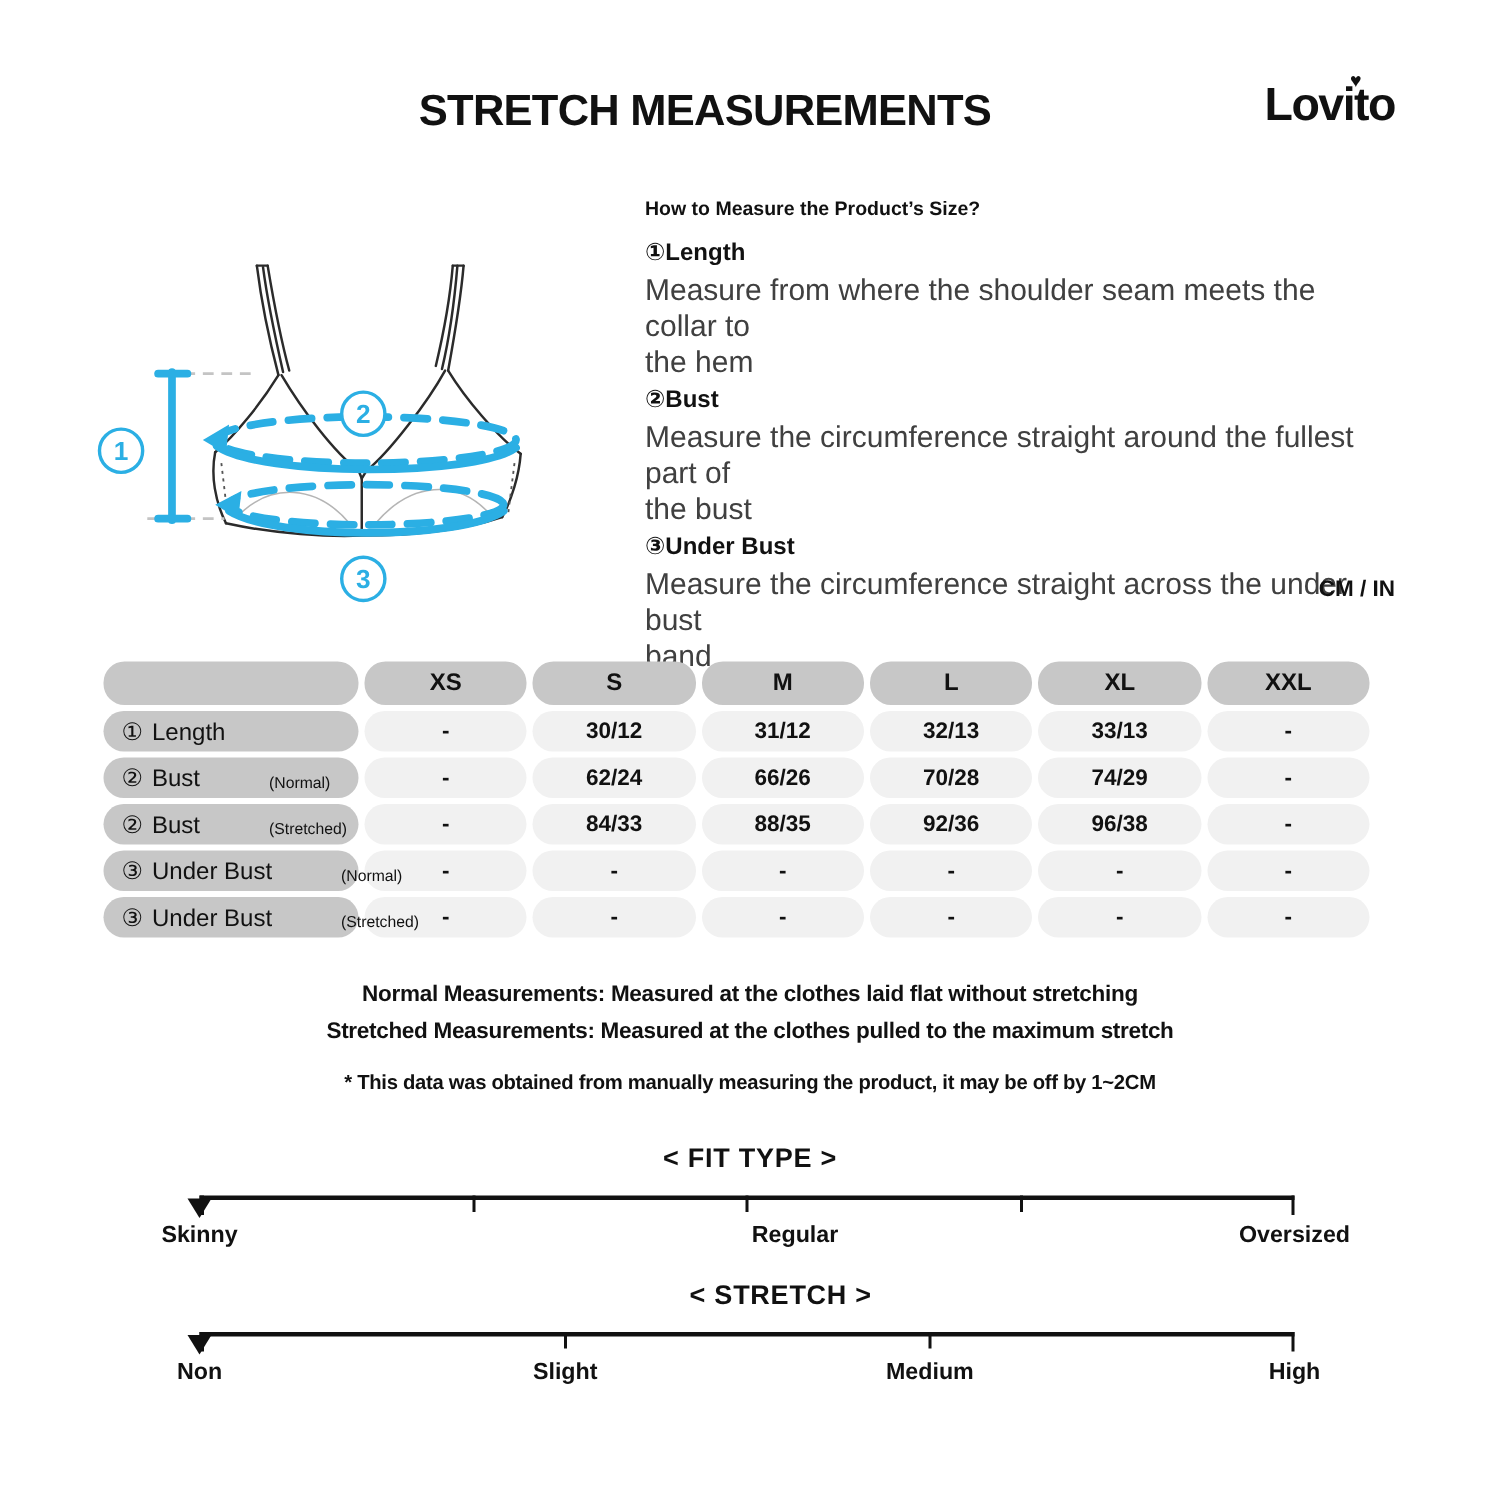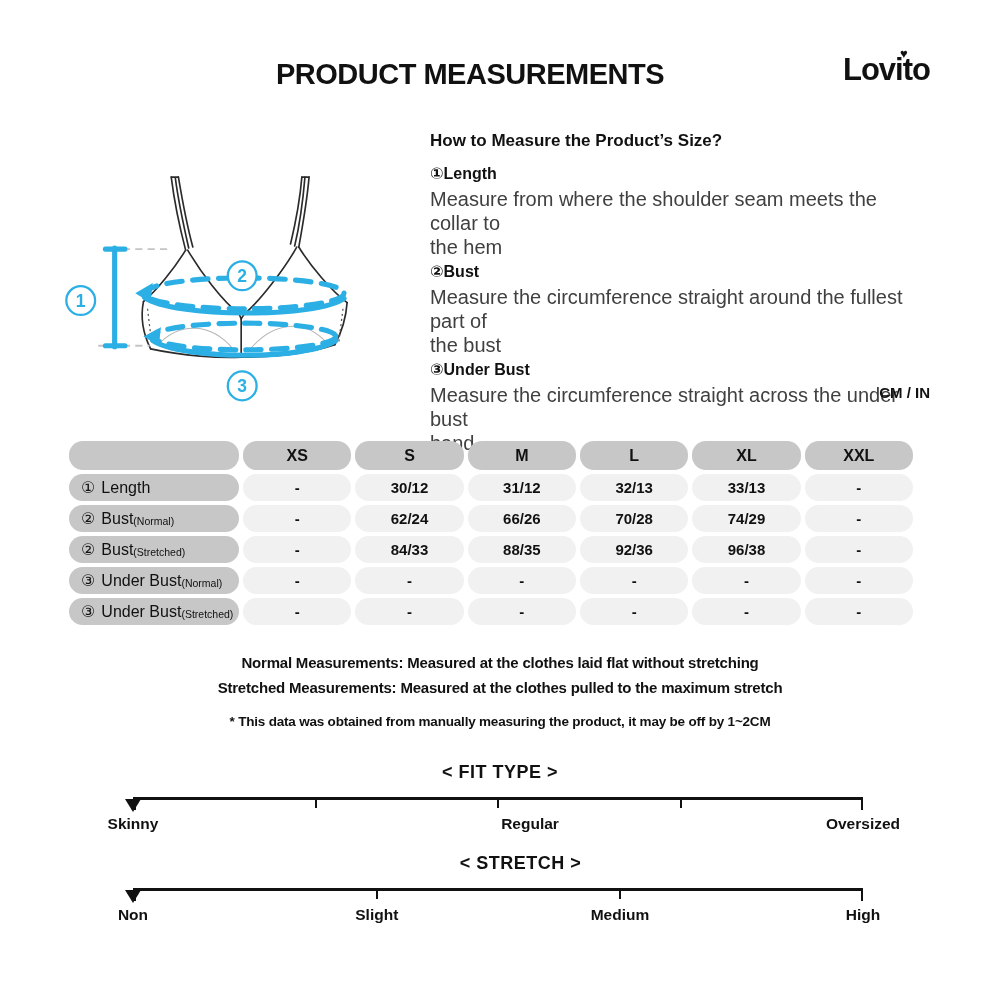--- a/index.html
+++ b/index.html
@@ -13,41 +13,41 @@
     font-size:29px;font-weight:bold;letter-spacing:-0.5px;
   }
   .logo{
     position:absolute;top:52px;right:70px;font-size:31px;font-weight:bold;
     letter-spacing:-1px;
   }
   .logo-heart{position:absolute;left:57px;top:-6px;font-size:13px;}
   .logo-heart::after{content:"\2665";}
   
   .guide{position:absolute;left:430px;top:131px;width:500px;}
-  .guide-heading{font-size:17px;font-weight:bold;margin-bottom:10px;}
+  .guide-heading{font-size:13px;font-weight:bold;margin-bottom:10px;}
   .guide-item-name{font-size:16px;font-weight:bold;line-height:26px;}
   .guide-item-desc{font-size:20px;color:#404040;line-height:24px;}
   
   .diagram{position:absolute;left:55px;top:148px;}
   
   .unit-label{position:absolute;top:384px;right:70px;font-size:15px;font-weight:bold;}
   .size-table{
     position:absolute;left:65px;top:437px;width:852px;
     border-collapse:separate;border-spacing:4px 4px;table-layout:fixed;
   }
   .size-table col.c0{width:170px;}
   .size-table th,.size-table td{padding:0;height:27px;text-align:center;vertical-align:middle;border-radius:14px;}
   .size-table th{background:#c7c7c7;font-size:16px;font-weight:bold;height:29px;}
   .size-table td.rowlabel{
     background:#c7c7c7;text-align:left;padding-left:12px;font-size:16px;font-weight:normal;
     white-space:nowrap;
   }
   .size-table td.val{background:#f1f1f1;font-size:15px;font-weight:bold;}
   .rownum{margin-right:6px;}
-  .sub{font-size:10.5px;position:relative;top:1px;}
+  .sub{font-size:10.5px;position:relative;top:1px;padding-left:46px;}
   
   .notes{position:absolute;top:650px;left:0;right:0;text-align:center;
     font-size:15px;font-weight:bold;line-height:25px;letter-spacing:-0.2px;}
   .disclaimer{position:absolute;top:714px;left:0;right:0;text-align:center;
     font-size:13.5px;font-weight:bold;letter-spacing:-0.2px;}
   
   .scale-title{position:absolute;left:0;right:0;text-align:center;
     font-size:18px;font-weight:bold;letter-spacing:0.5px;}
   .ruler{position:absolute;left:133px;width:730px;height:14px;}
   .rline{position:absolute;left:0;right:0;top:0;height:3px;background:#111;}
@@ -57,21 +57,21 @@
   .cap.left{left:0;}
   .tri{position:absolute;left:0;top:2px;transform:translateX(-50%);
     width:0;height:0;border-left:8px solid transparent;border-right:8px solid transparent;
     border-top:13px solid #111;}
   .scale-labels{position:absolute;left:133px;width:730px;height:20px;}
   .slabel{position:absolute;transform:translateX(-50%);font-size:15.5px;font-weight:bold;white-space:nowrap;}
 </style>
 </head>
 <body>
 
-<div class="page-title">PRODUCT MEASUREMENTS</div>
+<div class="page-title">STRETCH MEASUREMENTS</div>
 <div class="logo">
   <span>Lovito</span>
   <span class="logo-heart"></span>
 </div>
 
 <div class="diagram">
   <svg width="360" height="268" viewBox="0 0 350 260">
 
     <g stroke="#2b2b2b" stroke-width="1.6" fill="none" stroke-linecap="round">
       <path d="M113,28 L120,28"></path>

